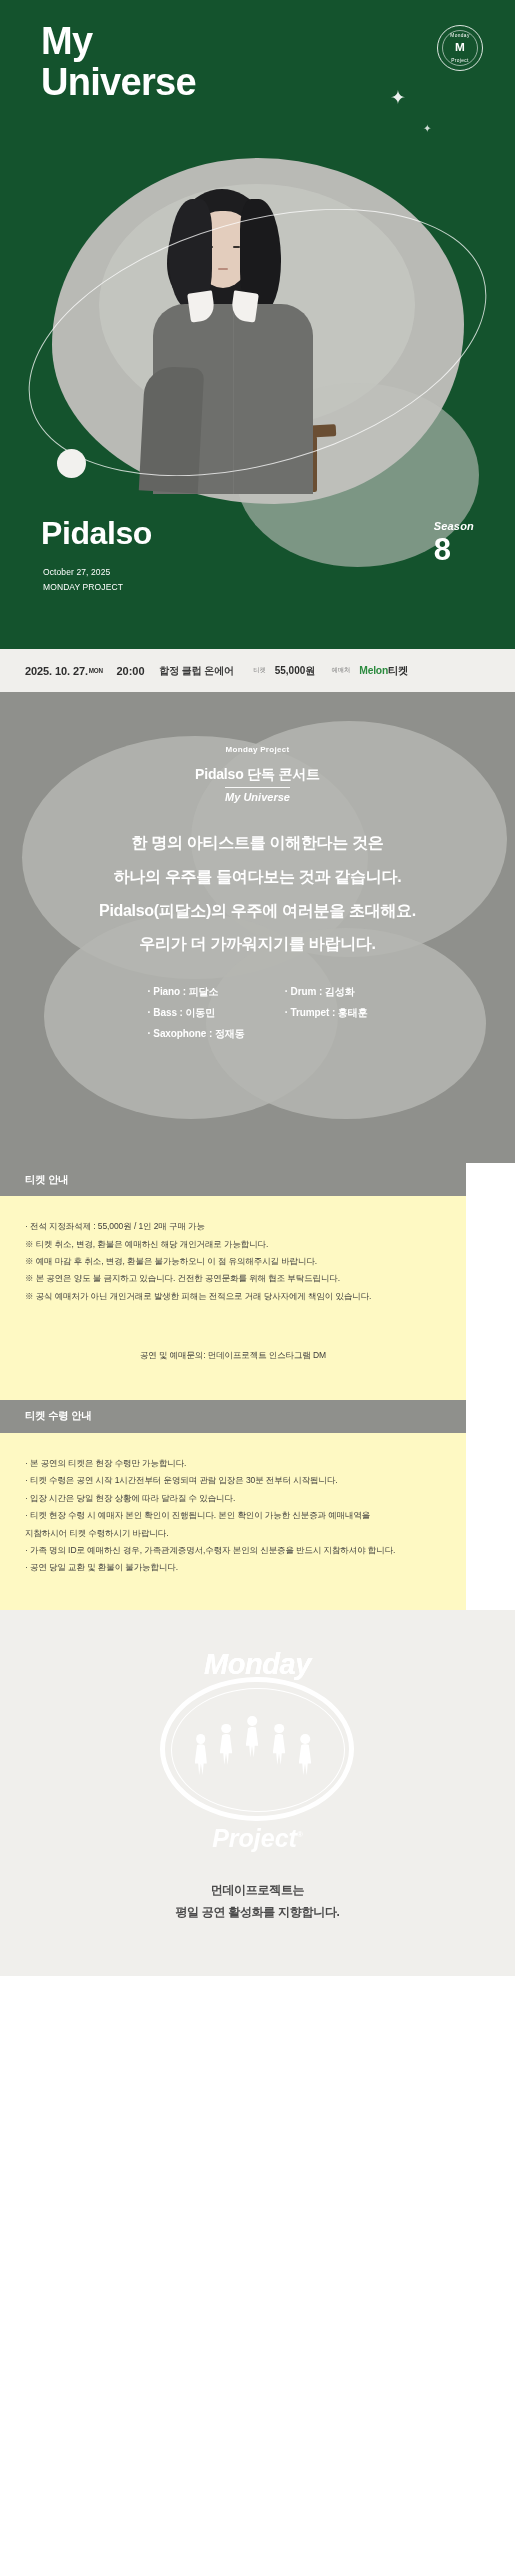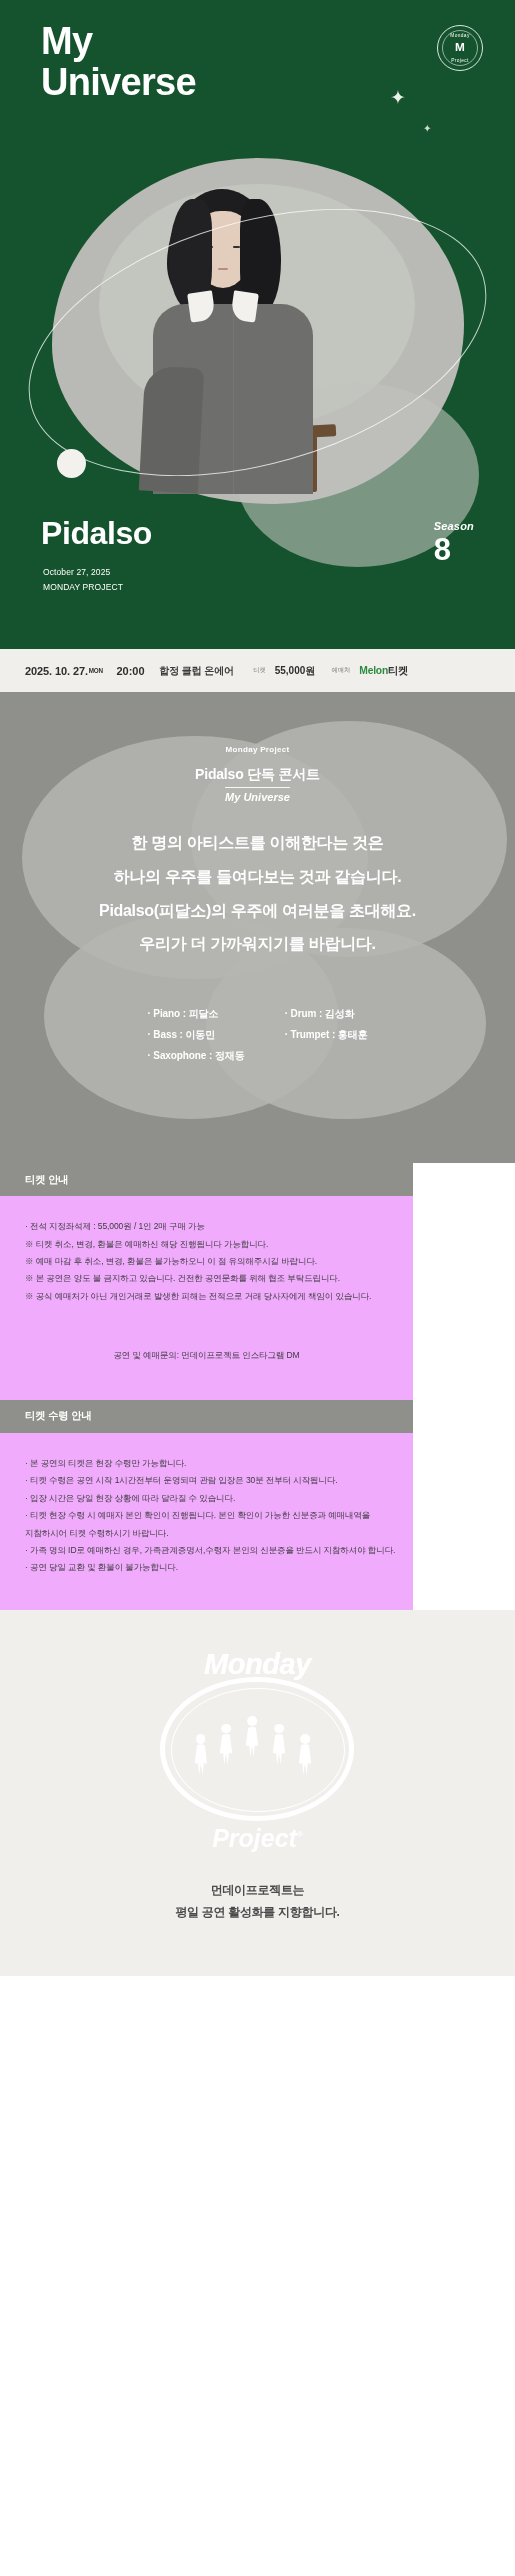--- a/index.html
+++ b/index.html
@@ -313,36 +313,36 @@
   }
   .desc-body {
     margin-top: 22px;
     font-size: 16px;
     font-weight: bold;
     line-height: 2.1;
     color: #ffffff;
     letter-spacing: -0.3px;
   }
   .lineup {
-    margin-top: 42px;
+    margin-top: 20px;
     display: flex;
     justify-content: center;
     gap: 40px;
     color: #ffffff;
     font-size: 10px;
     font-weight: bold;
     line-height: 2.1;
     letter-spacing: -0.1px;
   }
   .lineup .col { text-align: left; }
 
   
   .info {
-    width: 413px;
-    background: #f0abfc;
+    width: 466px;
+    background: #fef9c3;
     padding: 0 0 29px 0;
   }
   .info-head {
     background: #8f908c;
     color: #ffffff;
     font-size: 10.3px;
     font-weight: bold;
     padding: 9.6px 25px;
     letter-spacing: -0.1px;
   }
@@ -548,21 +548,21 @@
           <div>· Trumpet : 홍태훈</div>
         </div>
       </div>
     </div>
   </section>
 
   <section class="info">
     <div class="info-head">티켓 안내</div>
     <div class="info-body">
       <div class="row">· 전석 지정좌석제 : 55,000원 / 1인 2매 구매 가능</div>
-      <div class="row">※ 티켓 취소, 변경, 환불은 예매하신 해당 진행됩니다 가능합니다.</div>
+      <div class="row">※ 티켓 취소, 변경, 환불은 예매하신 해당 개인거래로 가능합니다.</div>
       <div class="row">※ 예매 마감 후 취소, 변경, 환불은 불가능하오니 이 점 유의해주시길 바랍니다.</div>
       <div class="row">※ 본 공연은 양도 불 금지하고 있습니다. 건전한 공연문화를 위해 협조 부탁드립니다.</div>
       <div class="row">※ 공식 예매처가 아닌 개인거래로 발생한 피해는 전적으로 거래 당사자에게 책임이 있습니다.</div>
     </div>
     <div class="info-note">공연 및 예매문의: 먼데이프로젝트 인스타그램 DM</div>
     <div class="info-gap"></div>
 
     <div class="info-head">티켓 수령 안내</div>
     <div class="info-body">
       <div class="row">· 본 공연의 티켓은 현장 수령만 가능합니다.</div>

